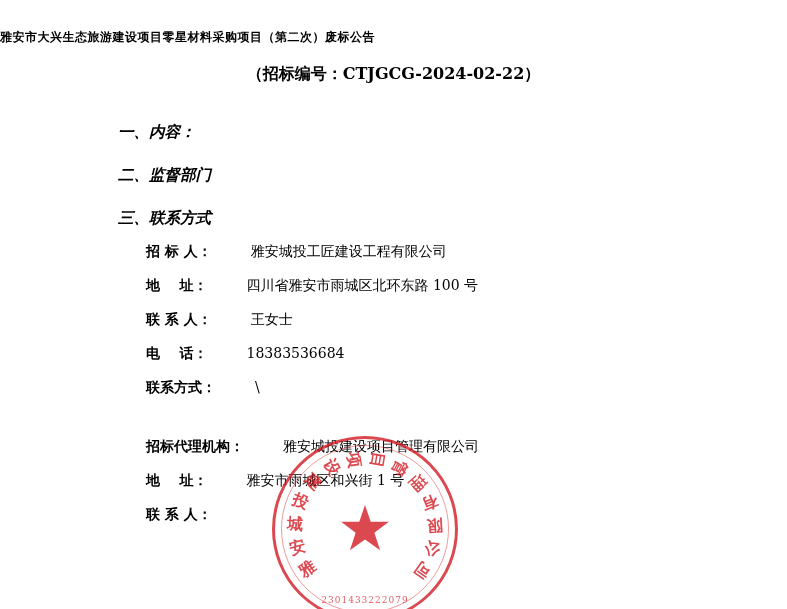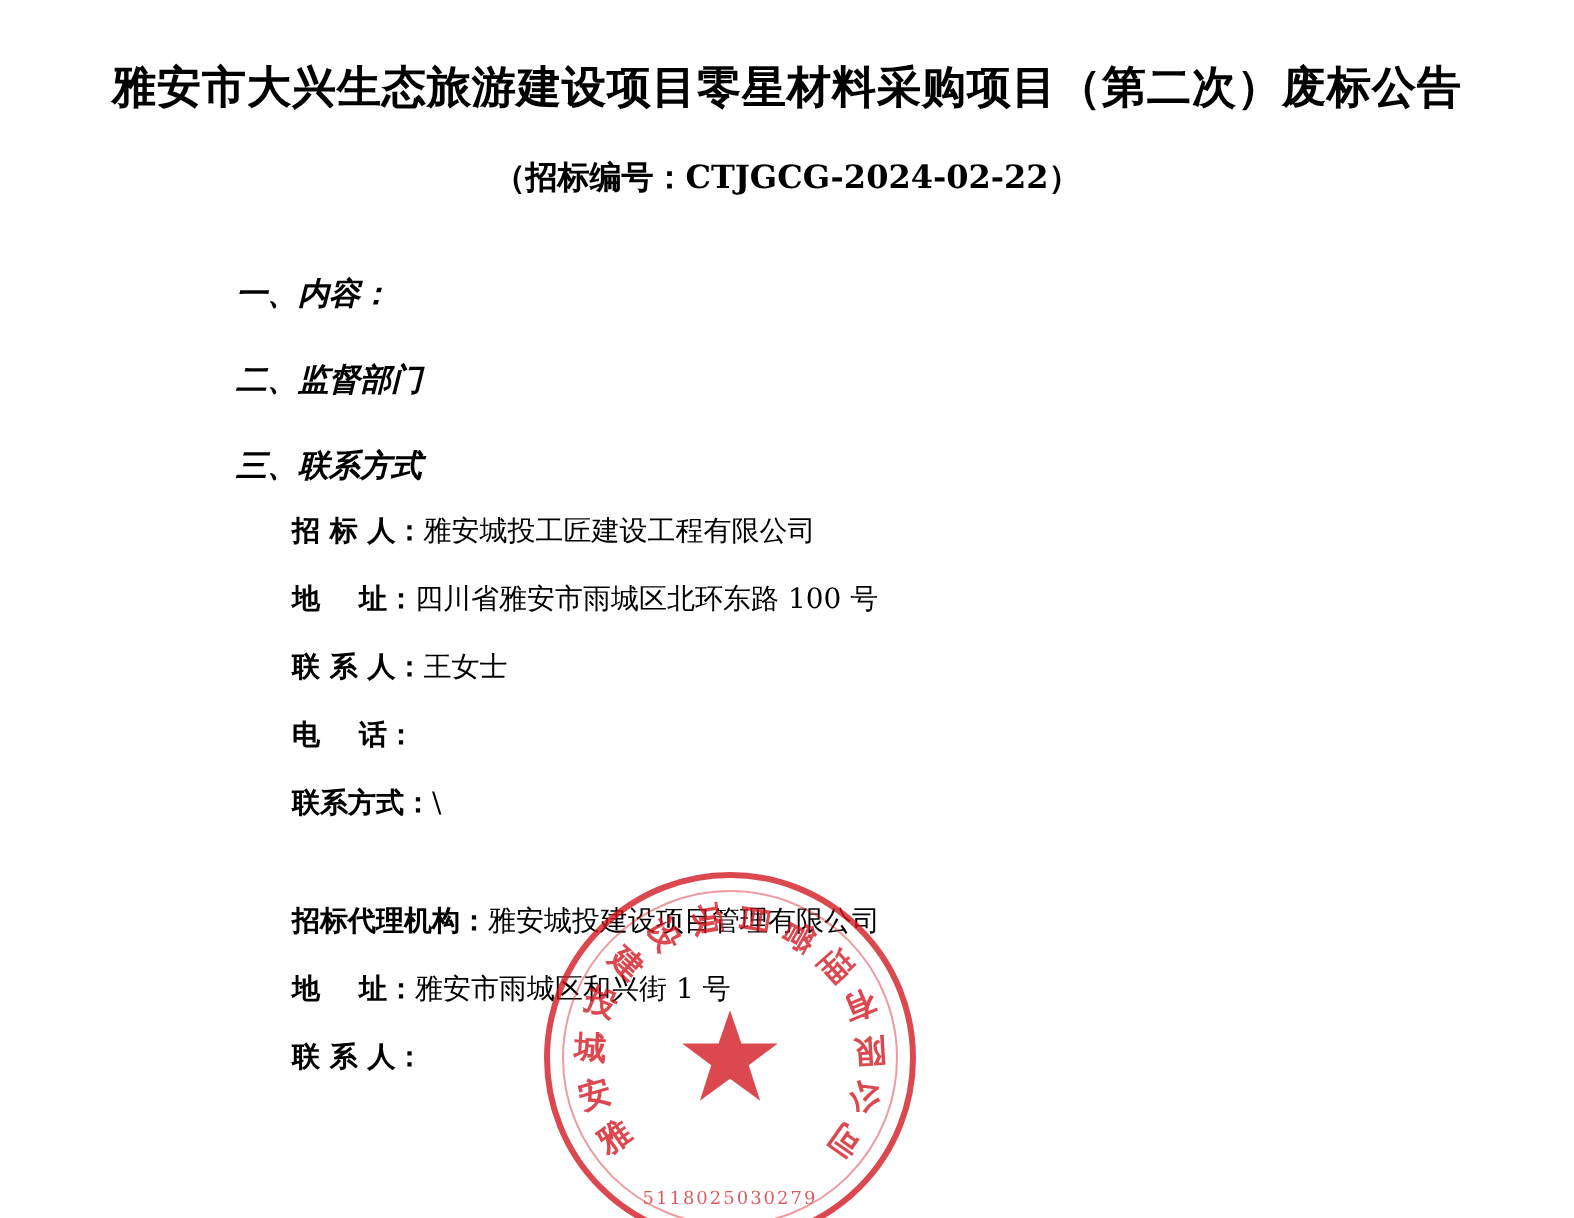--- a/index.html
+++ b/index.html
@@ -16,22 +16,21 @@
     position: relative;
   }
   .page {
     position: relative;
     width: 787px;
     height: 609px;
     box-sizing: border-box;
     padding: 0;
   }
   .doc-title {
-    text-align: center;
-    font-size: 22px;
+    font-size: 12px;
     font-weight: bold;
     letter-spacing: 0.5px;
     margin: 28px 0 0 0;
     line-height: 1.5;
   }
   .doc-subtitle {
     text-align: center;
     font-size: 16px;
     font-weight: bold;
     margin: 16px 0 0 0;
@@ -63,20 +62,21 @@
     padding: 0;
     list-style: none;
   }
   .contact-row {
     display: flex;
     align-items: flex-start;
     font-size: 14px;
     line-height: 1.7;
     padding-left: 28px;
     margin-bottom: 10px;
+    gap: 39px;
   }
   .contact-label {
     font-weight: bold;
     white-space: pre;
     flex: 0 0 auto;
   }
   .contact-value {
     flex: 1 1 auto;
     white-space: pre-wrap;
   }
@@ -164,20 +164,21 @@
       <li class="contact-row">
         <span class="contact-label">地    址：</span>
         <span class="contact-value">四川省雅安市雨城区北环东路 100 号</span>
       </li>
       <li class="contact-row">
         <span class="contact-label">联 系 人：</span>
         <span class="contact-value">王女士</span>
       </li>
       <li class="contact-row">
         <span class="contact-label">电    话：</span>
+        <span class="contact-value">18383536684</span>
       </li>
       <li class="contact-row">
         <span class="contact-label">联系方式：</span>
         <span class="contact-value">\</span>
       </li>
     </ul>
 
     <div class="gap-row"></div>
 
     <ul class="contact-list">
@@ -211,16 +212,16 @@
         <span class="seal-arc-char" style="transform: rotate(28.8462deg) translate(0px, -70px) rotate(90deg) translate(-50%, -50%);">管</span>
         <span class="seal-arc-char" style="transform: rotate(48.0769deg) translate(0px, -70px) rotate(90deg) translate(-50%, -50%);">理</span>
         <span class="seal-arc-char" style="transform: rotate(67.3077deg) translate(0px, -70px) rotate(90deg) translate(-50%, -50%);">有</span>
         <span class="seal-arc-char" style="transform: rotate(86.5385deg) translate(0px, -70px) rotate(90deg) translate(-50%, -50%);">限</span>
         <span class="seal-arc-char" style="transform: rotate(105.769deg) translate(0px, -70px) rotate(90deg) translate(-50%, -50%);">公</span>
         <span class="seal-arc-char" style="transform: rotate(125deg) translate(0px, -70px) rotate(90deg) translate(-50%, -50%);">司</span>
       </div>
     <svg class="seal-star" viewBox="0 0 100 100">
       <polygon points="50,4 61,36 96,36 68,57 79,91 50,70 21,91 32,57 4,36 39,36" fill="#d2161e"></polygon>
     </svg>
-    <div class="seal-bottom">5118025030279</div>
+    <div class="seal-bottom">2301433222079</div>
   </div>
 
 </div>
 
 </body></html>

